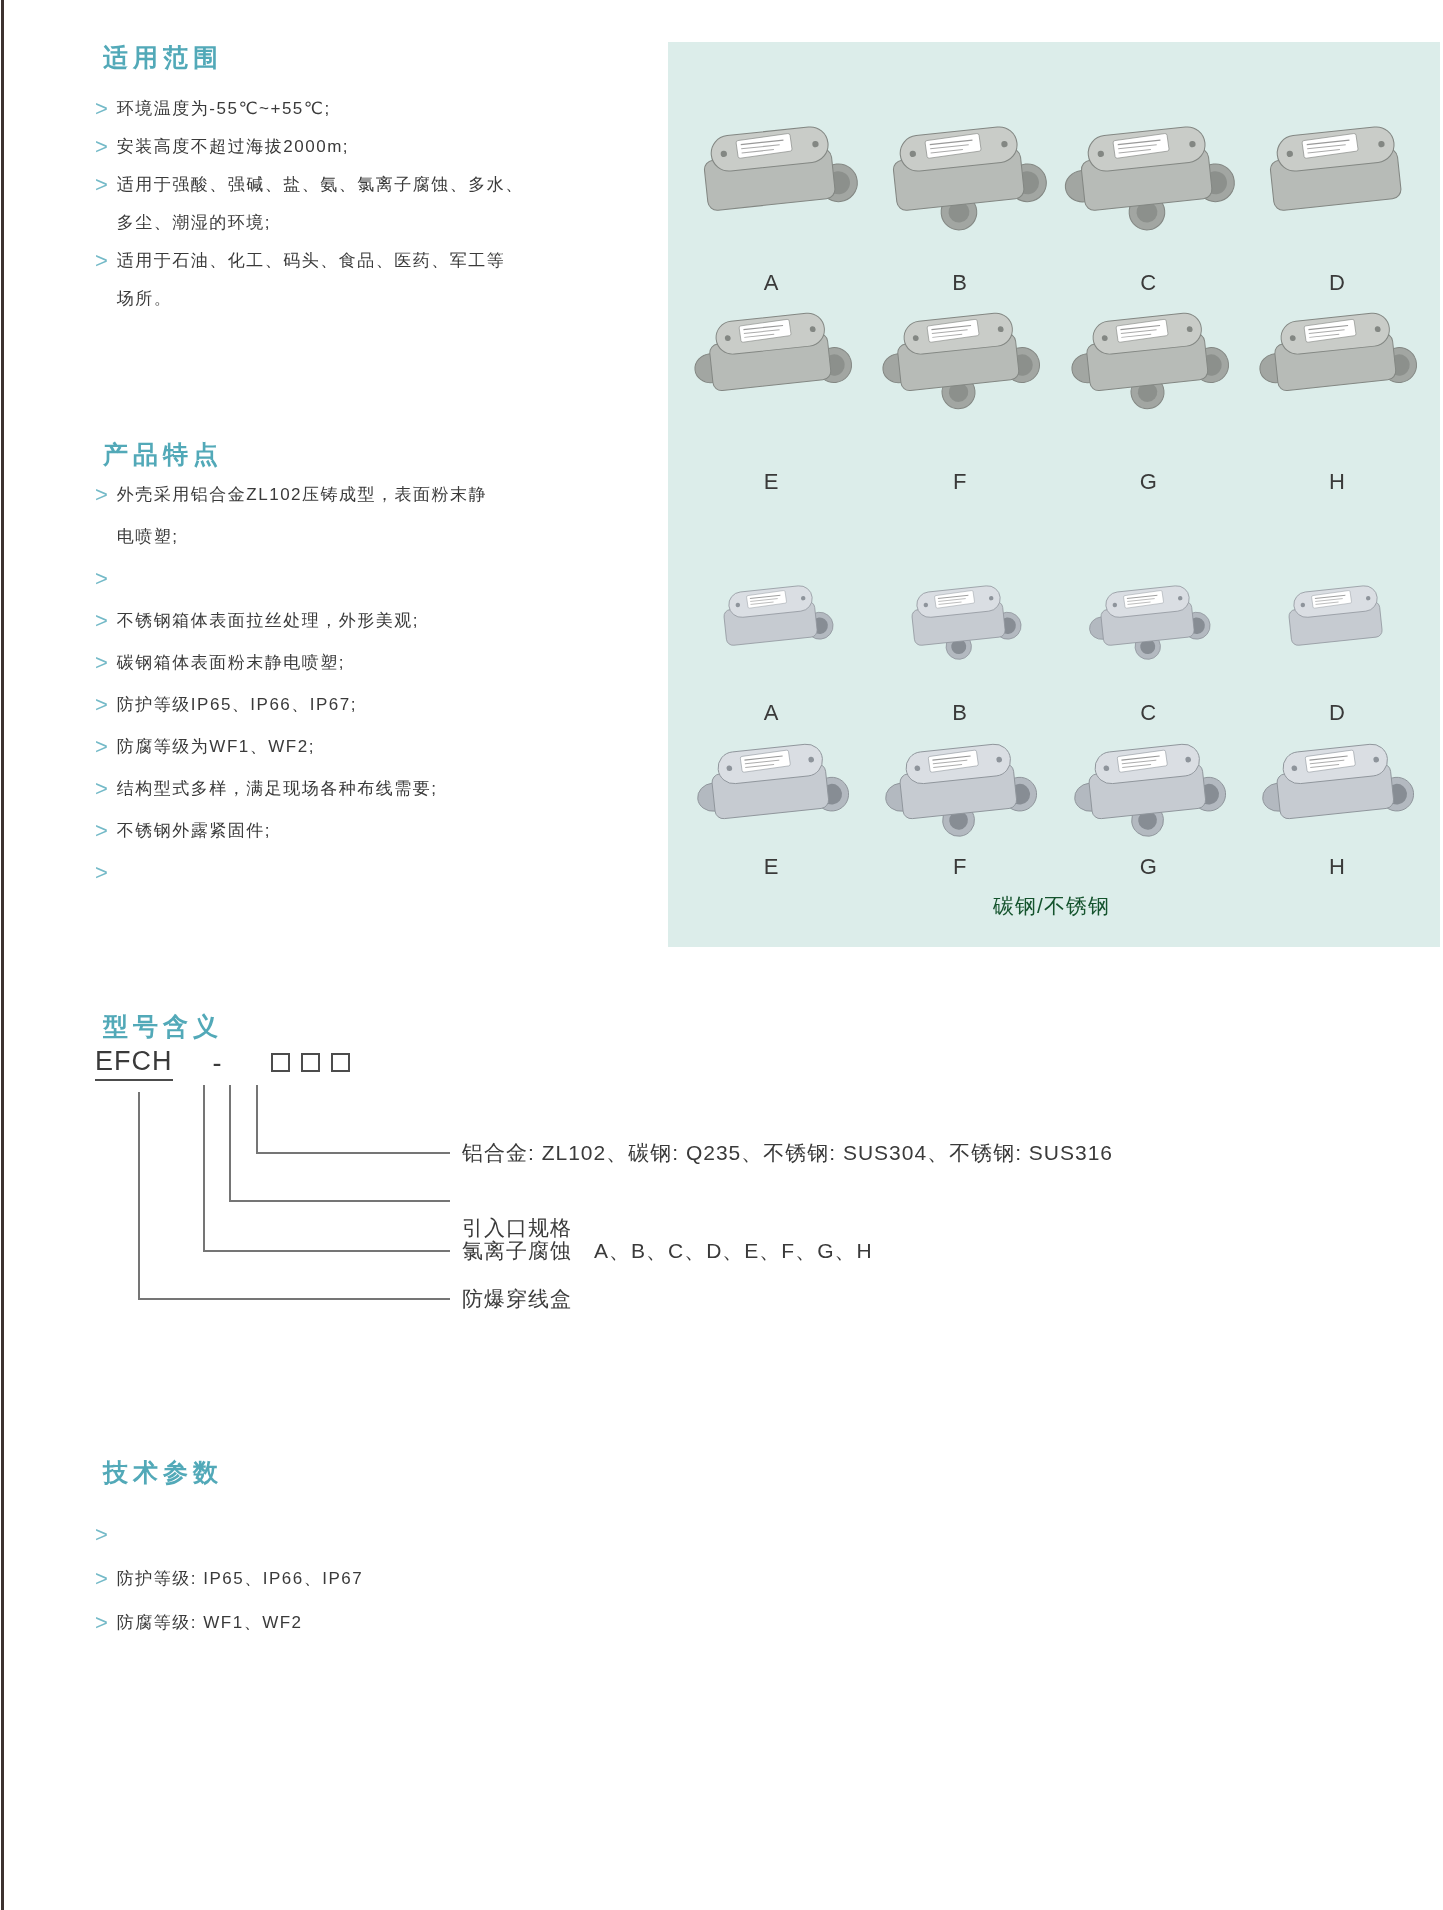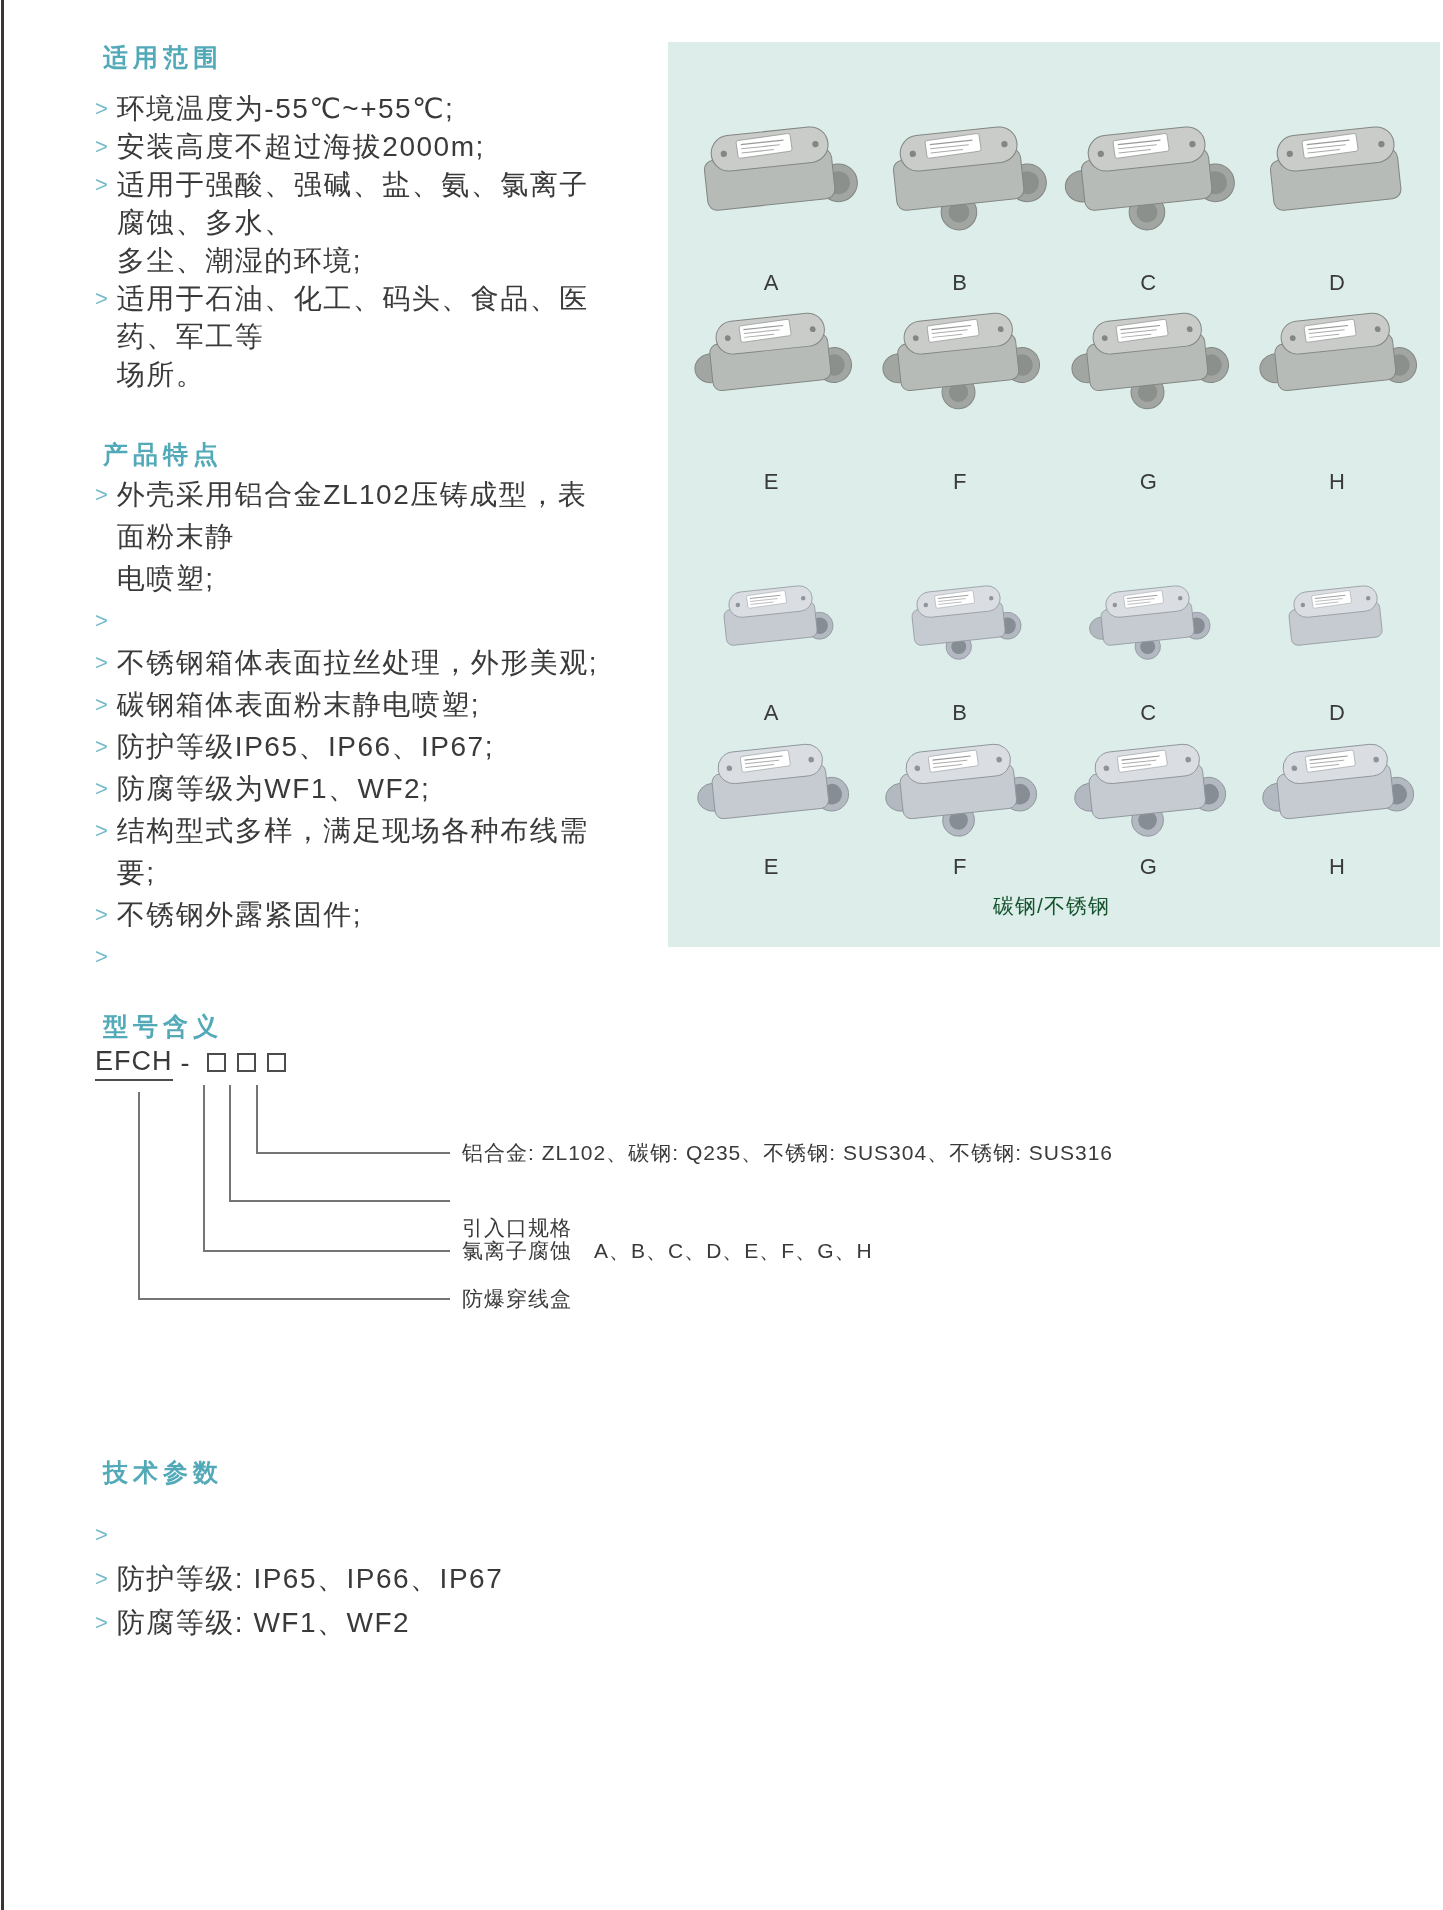--- a/index.html
+++ b/index.html
@@ -15,24 +15,24 @@
 
   .list{position:absolute;left:95px;}
   #scope-list{top:90px;width:520px;}
   #scope-list .li{line-height:38px;}
   #features-list{top:474px;width:520px;}
   #features-list .li{line-height:42px;}
   #tech-list{top:1513px;width:640px;}
   #tech-list .li{line-height:44px;}
   .li{display:flex;align-items:flex-start;}
   .li .gt{color:#74bac8;font-size:22px;margin-right:9px;flex:0 0 auto;}
-  .li .txt{font-size:28px;letter-spacing:1.5px;white-space:pre-line;}
+  .li .txt{font-size:17px;letter-spacing:1.5px;white-space:pre-line;}
 
   
-  .model-code{position:absolute;left:95px;top:1046px;display:flex;align-items:center;font-size:27px;color:#3a3a3a;}
+  .model-code{position:absolute;left:95px;top:1046px;display:flex;align-items:center;font-size:27px;color:#3a3a3a;gap:32px;}
   .model-code .efch{letter-spacing:1px;border-bottom:2px solid #4c4c4c;padding-bottom:2px;}
   .model-code .dash{margin:0 6px 0 8px;}
   .model-code .mbox{display:inline-block;width:15px;height:15px;border:2px solid #4c4c4c;margin-left:11px;background:#fff;}
   .mline{position:absolute;background:#757575;}
   .mlabel{position:absolute;left:462px;font-size:21px;letter-spacing:1px;color:#3a3a3a;white-space:nowrap;}
 
   
   .panel{position:absolute;left:668px;top:42px;width:772px;height:905px;background:#dcedea;}
   .prow,.lrow{position:absolute;left:12px;right:12px;display:flex;justify-content:space-between;}
   .prow .cell,.lrow .cell{flex:0 0 182px;display:flex;justify-content:center;align-items:center;}

